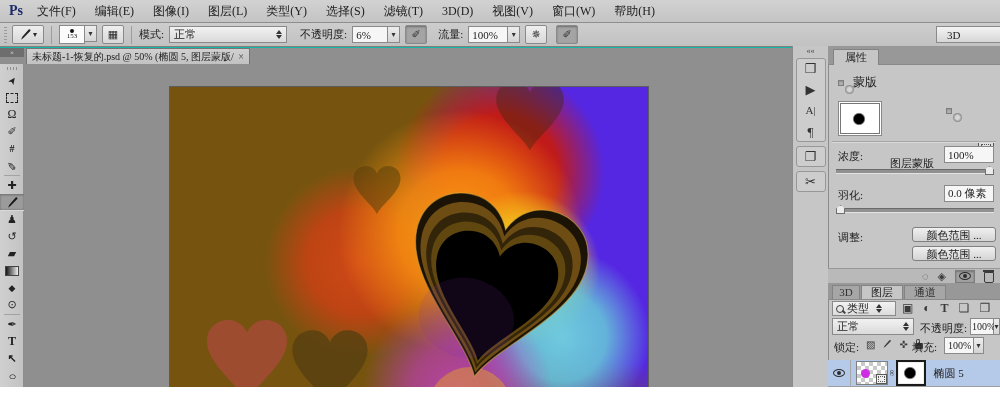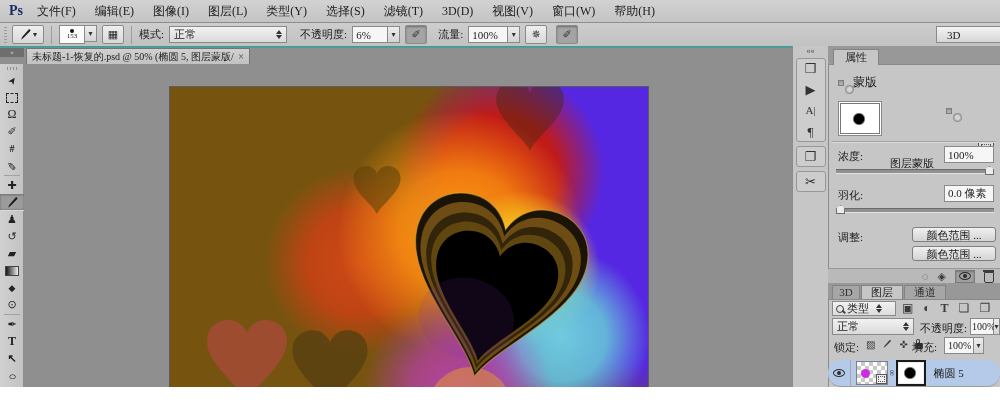--- a/index.html
+++ b/index.html
@@ -428,21 +428,21 @@
     <svg width="10" height="10" viewBox="0 0 14 14">
         <path d="M2.2 12.6 L3.6 9.4 L10.4 1.6 Q11.6 1 12.2 1.9 Q12.8 2.7 11.9 3.6 L5 10.6 Z" fill="#3c3c3c"></path>
       </svg>
     <span style="font-size:10px;color:#3c3c3c;">✜</span>
     <span class="locki"></span>
   </div>
   <div class="abs t11" style="left:912px;top:340px;">填充:</div>
   <div class="abs vbox" style="left:944px;top:337px;width:30px;font-size:10px;">100%</div>
   <div class="abs caret" style="left:974px;top:337px;width:10px;">▾</div>
 
-  <div class="abs layerrow selected" style="top:360px;border-radius:13px;">
+  <div class="abs layerrow selected" style="top:360px;">
     <div class="eyecol">
         <span class="eyei"></span>
       </div>
     <div class="lthumb checker">
       <span class="ldot" style="background:#cf2be4;"></span>
       <span class="pbadge"></span>
     </div>
     <span class="chain">∞</span>
     <div class="mthumb target blob"></div>
     <span class="lname">椭圆 5</span>

